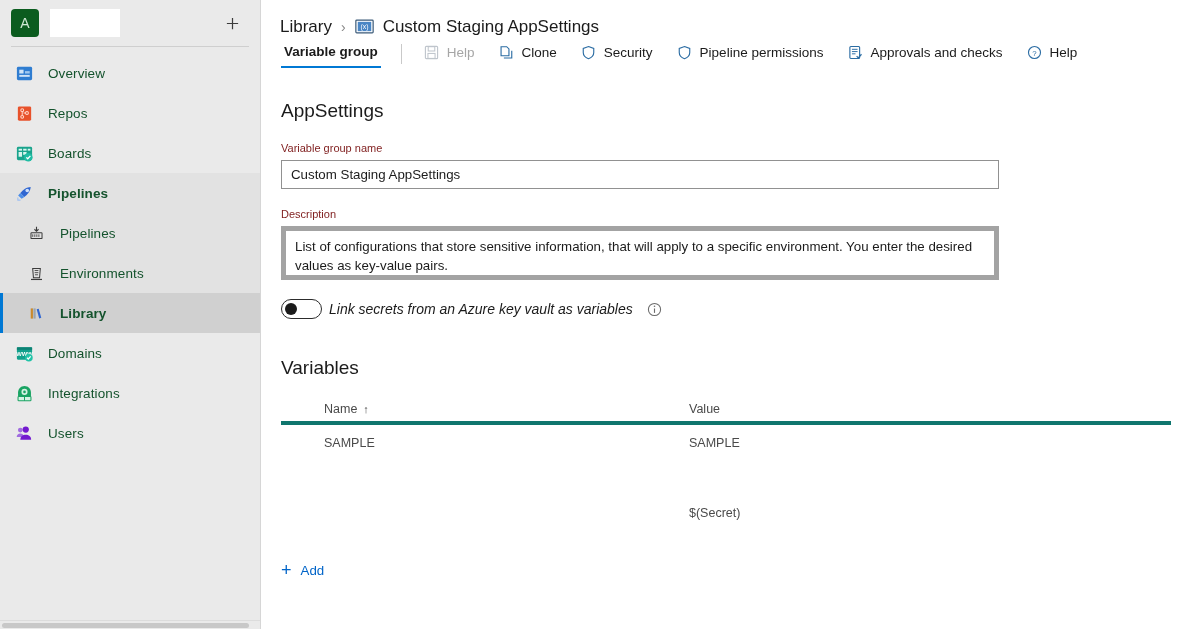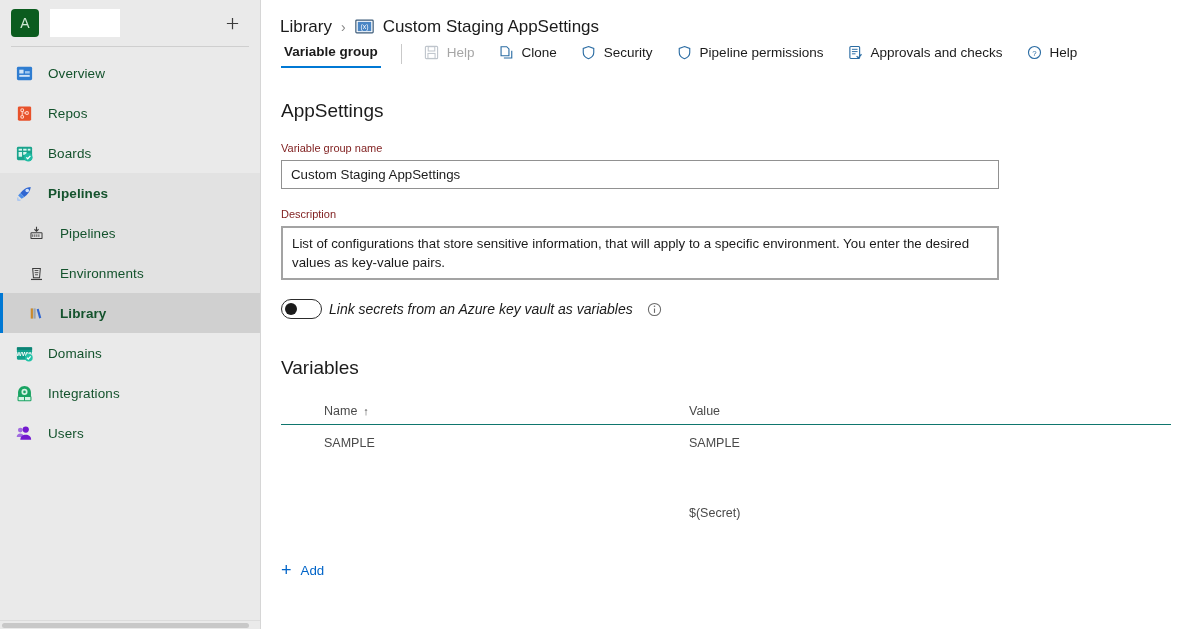--- a/index.html
+++ b/index.html
@@ -213,21 +213,21 @@
     color: #1b1b1b;
     padding: 0 9px;
     font-family: "Liberation Sans", sans-serif;
     display: flex;
     align-items: center;
   }
   .field-block { margin-bottom: 19px; }
   .textarea-box {
     width: 718px;
     height: 54px;
-    border: 2px solid #a3a3a3;
+    border: 5px solid #a3a3a3;
     background: #fff;
     font-size: 13.3px;
     color: #1b1b1b;
     padding: 6px 9px;
     line-height: 19px;
     font-family: "Liberation Sans", sans-serif;
   }
   .toggle-row {
     display: flex;
     align-items: center;
@@ -262,21 +262,21 @@
     cursor: pointer;
   }
 
   .variables-title { margin-top: 38px; margin-bottom: 18px; }
 
   .var-table { width: 890px; }
   .var-head {
     display: flex;
     align-items: center;
     height: 28px;
-    border-bottom: 1px solid #0f766e;
+    border-bottom: 4px solid #0f766e;
     position: relative;
     padding-left: 43px;
   }
   .col-name { width: 365px; font-size: 12.5px; color: #4a4a4a; }
   .col-value { flex: 1 1 auto; font-size: 12.5px; color: #4a4a4a; }
   .sort-arrow { margin-left: 6px; font-size: 11px; color: #4a4a4a; }
   .var-row {
     display: flex;
     align-items: center;
     height: 36px;

